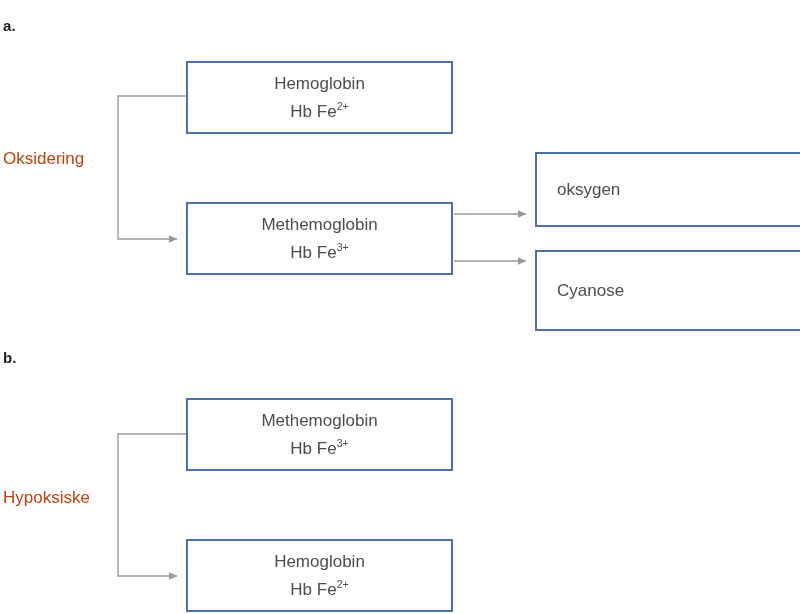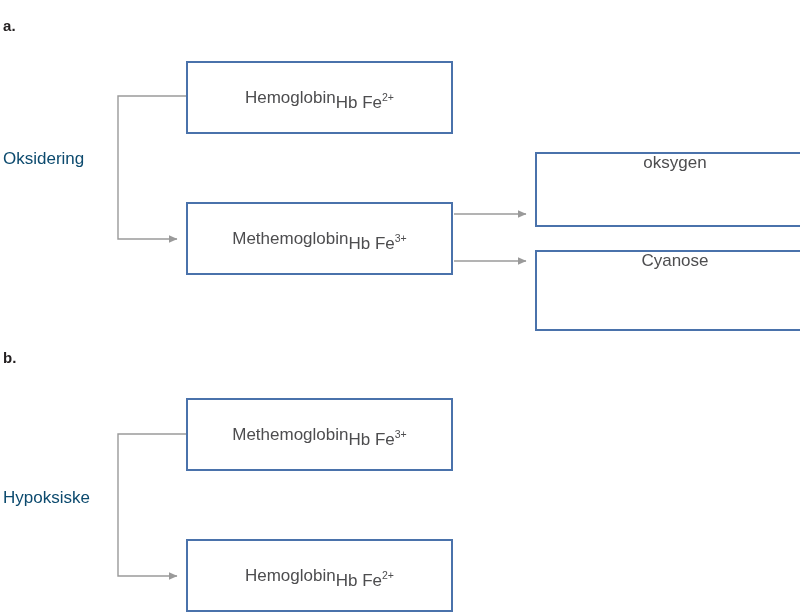--- a/index.html
+++ b/index.html
@@ -26,33 +26,33 @@
     font-weight: bold;
     color: #231f20;
     letter-spacing: 0.2px;
     line-height: 1;
   }
 
   
   .process-label {
     position: absolute;
     font-size: 17px;
-    color: #0c4a6e;
+    color: #c2410c;
     line-height: 1;
     white-space: nowrap;
   }
 
   
   .node-box {
     position: absolute;
     box-sizing: border-box;
     border: 2px solid #4a72ab;
     background: #ffffff;
     display: flex;
-    flex-direction: row;
+    flex-direction: column;
     justify-content: center;
     color: #4d4d4f;
     font-size: 17px;
   }
   .node-box.centered {
     align-items: center;
     text-align: center;
   }
   .node-box.left-aligned {
     align-items: flex-start;

